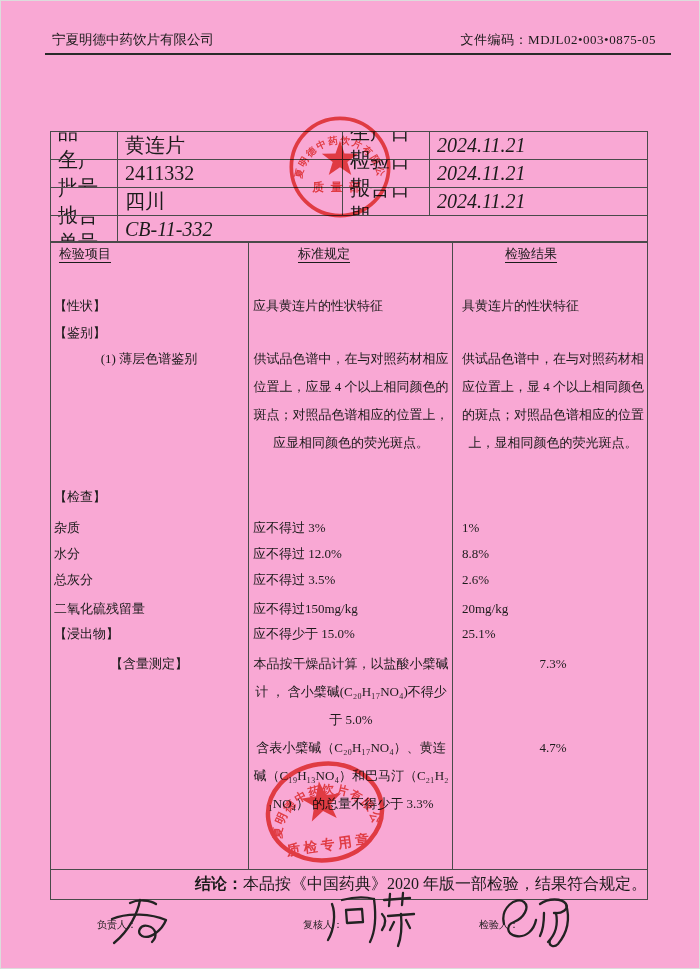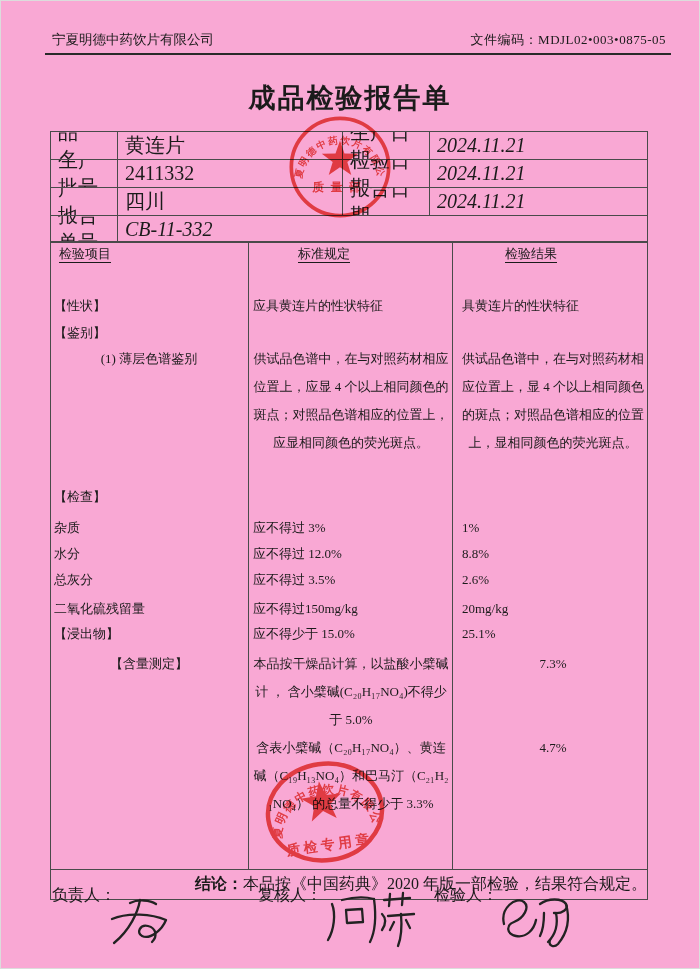--- a/index.html
+++ b/index.html
@@ -1,21 +1,21 @@
 <!DOCTYPE html>
 <html lang="zh"><head>
 <meta charset="utf-8">
 <style>
   html,body{margin:0;padding:0;background:#fff;}
   .page{position:relative;width:700px;height:969px;background:#f9a8d4;overflow:hidden;
         font-family:"Liberation Serif","DejaVu Serif",serif;color:#1b1b1b;
         box-shadow:inset 0 0 0 1px #dcdcdc;}
   
   .hdr-company{position:absolute;left:52px;top:31px;font-size:13.5px;}
-  .hdr-code{position:absolute;right:34px;top:31px;font-size:13px;letter-spacing:.5px;}
+  .hdr-code{position:absolute;right:44px;top:31px;font-size:13px;letter-spacing:.5px;}
   .hdr-line{position:absolute;left:45px;top:53px;width:626px;height:2px;background:#2a2a2a;}
   .title{position:absolute;left:0;top:80px;width:100%;text-align:center;
          font-size:27px;font-weight:bold;letter-spacing:2px;}
   
   .info{position:absolute;left:50px;top:131px;width:596px;border:1px solid #4a4a4a;font-size:20px;}
   .irow{display:grid;grid-template-columns:67px 225px 87px 1fr;height:27px;border-bottom:1px solid #4a4a4a;}
   .irow.last{grid-template-columns:67px 1fr;height:26px;border-bottom:none;}
   .icell{display:flex;align-items:center;padding-left:7px;border-right:1px solid #4a4a4a;overflow:hidden;}
   .icell.nob{border-right:none;font-style:italic;}
   
@@ -27,39 +27,38 @@
   .th1{left:8px;} .th2{left:247px;} .th3{left:454px;}
   .trow{position:absolute;left:0;width:100%;}
   .c1{position:absolute;left:3px;width:190px;line-height:18px;}
   .c2{position:absolute;left:202px;width:196px;line-height:18px;}
   .c3{position:absolute;left:411px;width:182px;line-height:18px;}
   .para .c1,.para .c2,.para .c3{line-height:28px;word-break:break-all;text-align:center;}
   .concl{position:absolute;left:0;top:628px;width:100%;height:28px;display:flex;
          align-items:center;justify-content:flex-end;font-size:16px;}
   .concl b{font-weight:bold;}
   
-  .flabel{position:absolute;top:886px;font-size:16px;line-height:18px;}
+  .flabel{position:absolute;top:916px;font-size:10px;line-height:18px;margin-left:45px;}
   .fl1{left:52px;} .fl2{left:258px;} .fl3{left:434px;}
   .sig{position:absolute;}
   .sig path{fill:none;stroke:#222;stroke-width:2.3;stroke-linecap:round;stroke-linejoin:round;}
   
   .stamp{position:absolute;opacity:.85;mix-blend-mode:multiply;}
   .stamp1{left:281px;top:108px;width:118px;height:118px;}
   .stamp2{left:249px;top:745px;width:152px;height:134px;transform:rotate(-8deg);}
 </style>
 </head>
 <body>
 
 <div class="page">
 
   <div class="hdr-company">宁夏明德中药饮片有限公司</div>
   <div class="hdr-code">文件编码：MDJL02•003•0875-05</div>
   <div class="hdr-line"></div>
 
-  <div class="title">成品检验报告单</div>
 
   <div class="info">
     <div class="irow">
       <div class="icell">品　　名</div>
       <div class="icell">黄连片</div>
       <div class="icell">生产日期</div>
       <div class="icell nob">2024.11.21</div>
     </div>
     <div class="irow">
       <div class="icell">生产批号</div>

